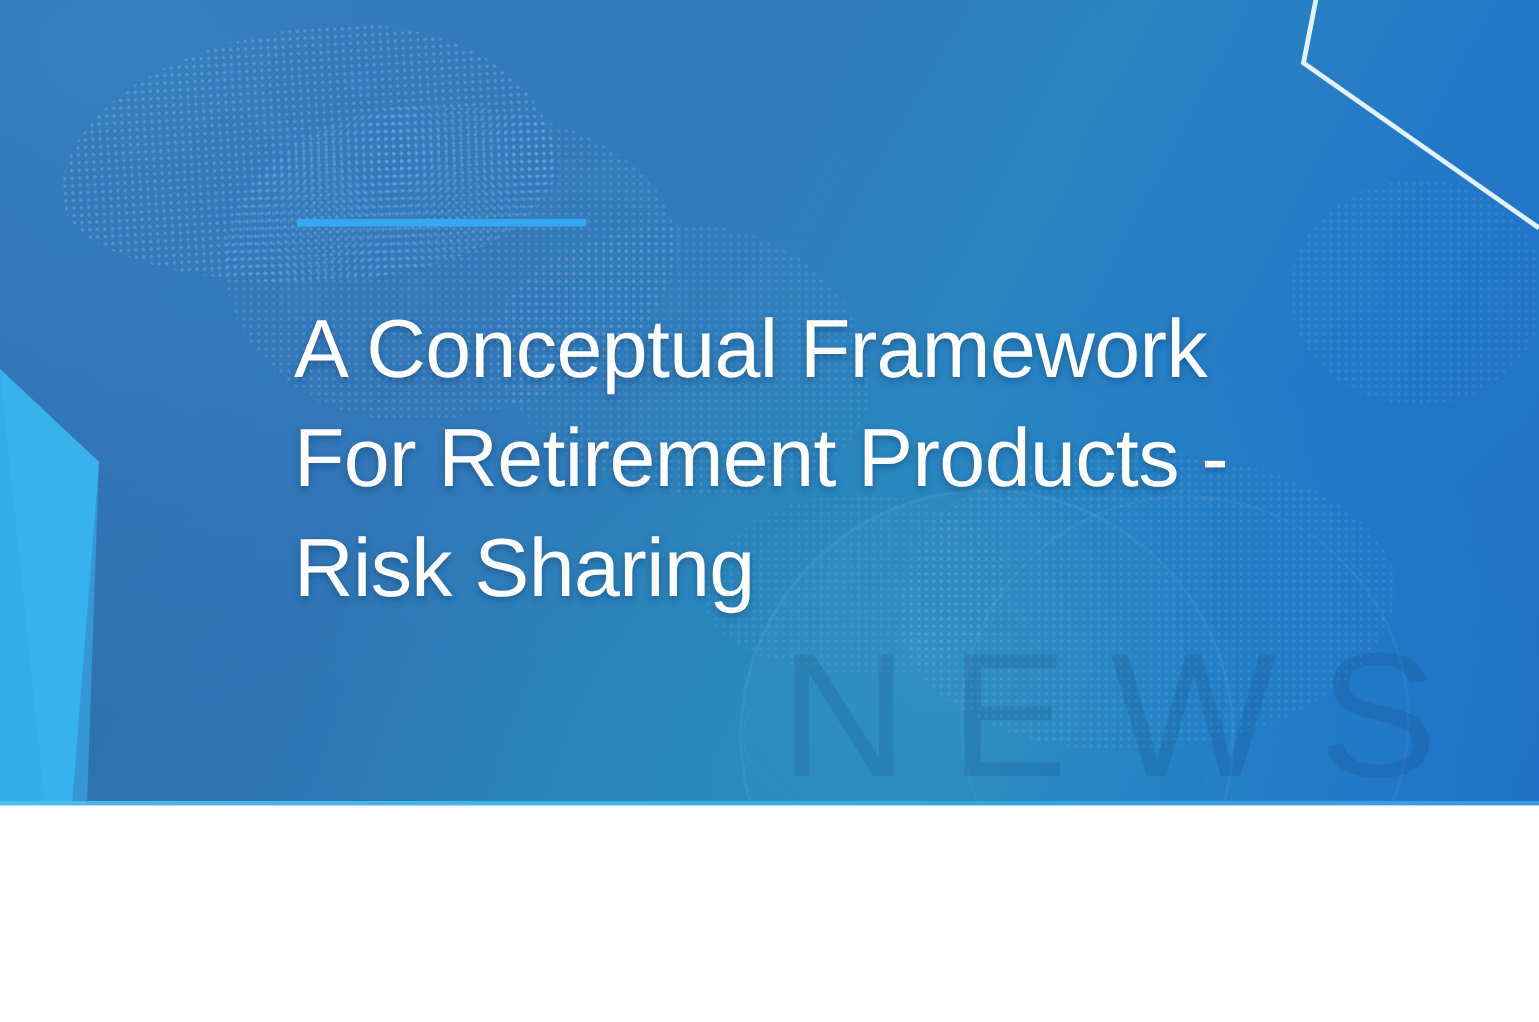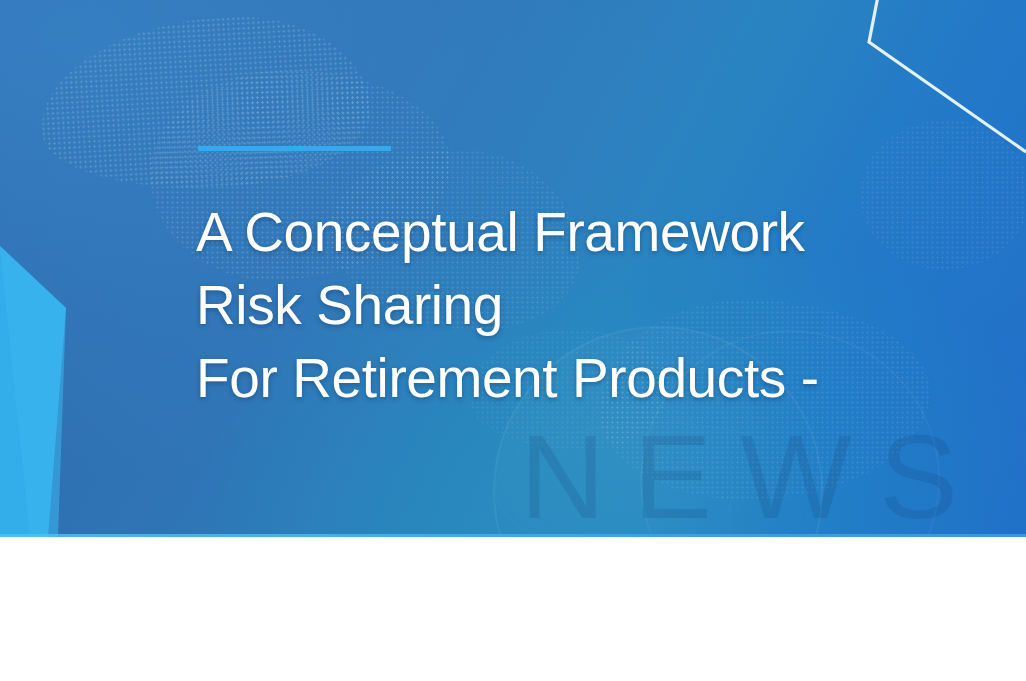--- a/index.html
+++ b/index.html
@@ -194,22 +194,22 @@
     </svg>
 
     <svg id="corner-chevron" viewBox="0 0 180 200" preserveAspectRatio="none">
       <polyline points="32,-4 23,42 180,152" fill="none" stroke="#eaf6fd" stroke-width="3.2" stroke-linejoin="miter" opacity="0.96"></polyline>
     </svg>
 
     <div id="accent-rule"></div>
 
     <h1 id="headline">
       <span class="hl-line">A Conceptual Framework</span>
+      <span class="hl-line">For Retirement Products -</span>
       <span class="hl-line">Risk Sharing</span>
-      <span class="hl-line">For Retirement Products -</span>
     </h1>
   </div>
 
   <div id="band-edge"></div>
 
   <div id="footer">
     
   </div>
 
 </div>

